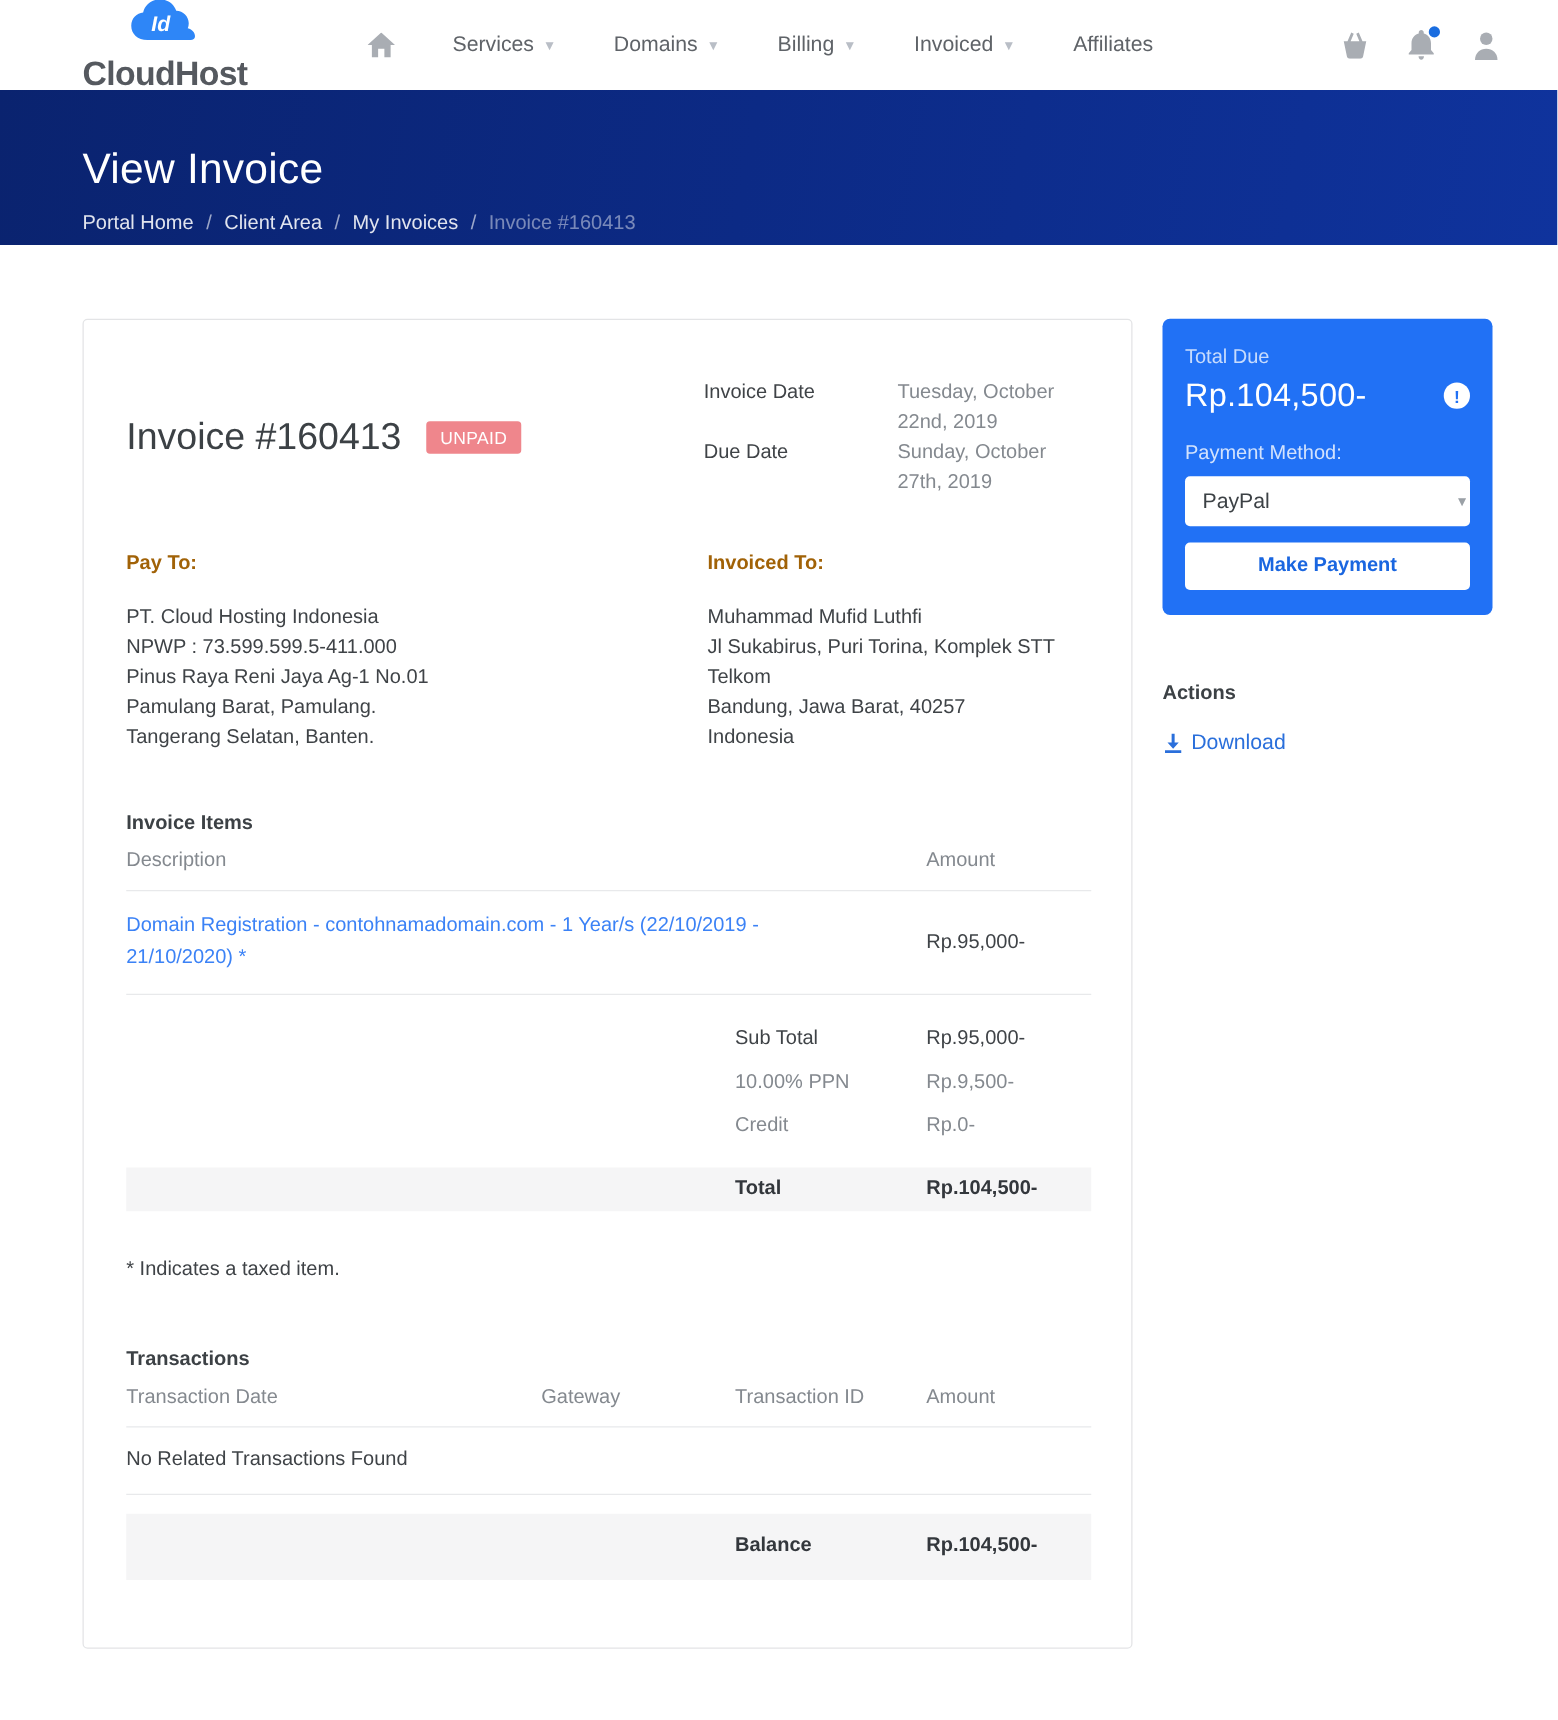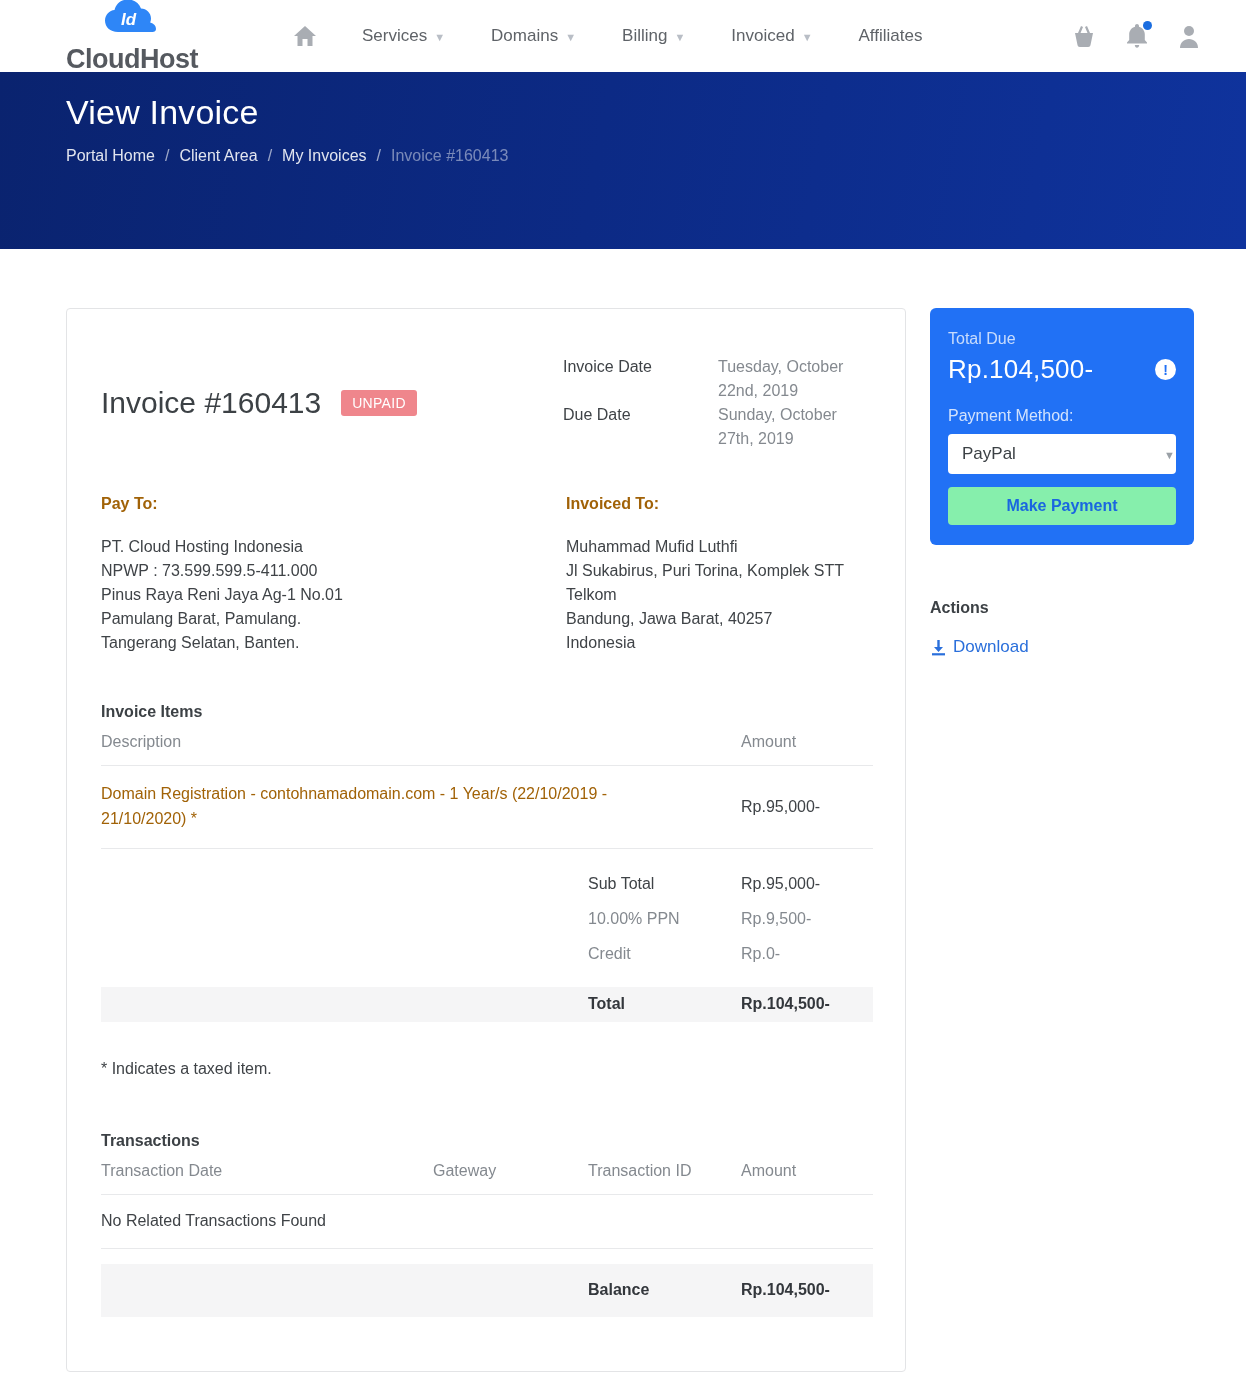--- a/index.html
+++ b/index.html
@@ -27,21 +27,21 @@
   .home-icon svg { display:block; }
   .nav-right { margin-left:auto; display:flex; align-items:center; gap:30px; }
   .nav-icon { position:relative; cursor:pointer; display:flex; }
   .notif-dot {
     position:absolute; top:-3px; right:-4px; width:9px; height:9px;
     border-radius:50%; background:#1a6de0;
   }
 
   
   .hero {
-    height:177px; padding:21px 66px 0 66px;
+    height:124px; padding:44px 66px 0 66px;
     background:linear-gradient(100deg, #0a236f 0%, #0c2a85 48%, #0f339d 100%);
     flex-shrink:0;
   }
   .hero-title { color:#ffffff; font-size:34px; font-weight:400; letter-spacing:0.2px; }
   .breadcrumb { margin-top:15px; font-size:16px; display:flex; gap:10px; align-items:center; }
   .crumb { color:rgba(255,255,255,0.88); cursor:pointer; }
   .crumb-sep { color:rgba(255,255,255,0.6); }
   .crumb.current { color:rgba(255,255,255,0.45); cursor:default; }
 
   
@@ -69,21 +69,21 @@
   .addr-head { font-size:16px; font-weight:700; color:#a16207; }
   .addr-lines { margin-top:22px; font-size:16px; line-height:24px; color:#3f4347; }
 
   .section-heading { font-size:16px; font-weight:700; color:#3c4145; }
   .items-section { margin-top:48px; }
 
   .grid-row { display:grid; grid-template-columns:332px 155px 153px 134px; }
   .th { color:#84898f; font-size:16px; }
   .thead-row { padding:12px 0 14px 0; border-bottom:1px solid #e8e9eb; }
   .item-row { padding:15px 0 17px 0; border-bottom:1px solid #e8e9eb; font-size:16px; line-height:25px; }
-  .item-desc { grid-column:1 / span 3; padding-right:60px; color:#a16207; }
+  .item-desc { grid-column:1 / span 3; padding-right:60px; color:#3b82f6; }
   .item-amount { align-self:center; color:#3f4347; }
 
   .totals { margin-top:18px; font-size:16px; }
   .totals .grid-row { padding:8px 0 9px 0; }
   .muted { color:#84898f; }
   .dark { color:#3f4347; }
   .total-band {
     margin-top:15px; background:#f5f5f6; padding:17px 0 18px 0;
     font-weight:700; color:#33373c; font-size:16px;
   }
@@ -108,21 +108,21 @@
   }
   .pm-label { margin-top:22px; font-size:16px; color:rgba(255,255,255,0.8); }
   .pm-select {
     margin-top:9px; background:#ffffff; border-radius:4px; height:40px;
     display:flex; align-items:center; justify-content:space-between;
     padding:0 1px 0 14px; cursor:pointer;
   }
   .pm-select .val { font-size:17px; color:#3c4145; }
   .pm-select .caret { color:#9aa0a6; }
   .pay-btn {
-    margin-top:13px; width:100%; height:38px; background:#86efac; color:#1a66e0;
+    margin-top:13px; width:100%; height:38px; background:#ffffff; color:#1a66e0;
     border:none; border-radius:4px; font-size:16px; font-weight:700;
     font-family:"Liberation Sans", sans-serif; cursor:pointer;
   }
   .actions-heading { margin-top:54px; font-size:16px; font-weight:700; color:#3c4145; }
   .download-link {
     margin-top:20px; display:inline-flex; align-items:center; gap:6px;
     color:#2a6fdb; font-size:17px; text-decoration:none; cursor:pointer;
   }
 </style>
 </head>

